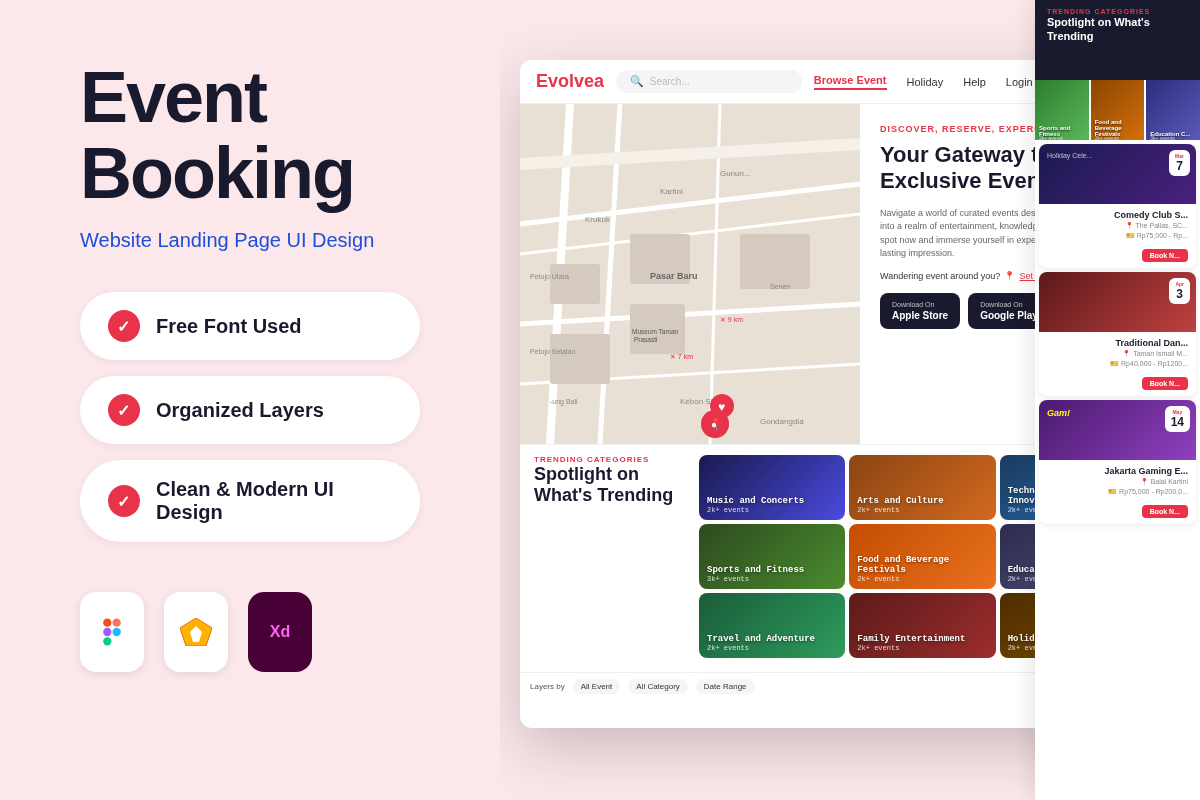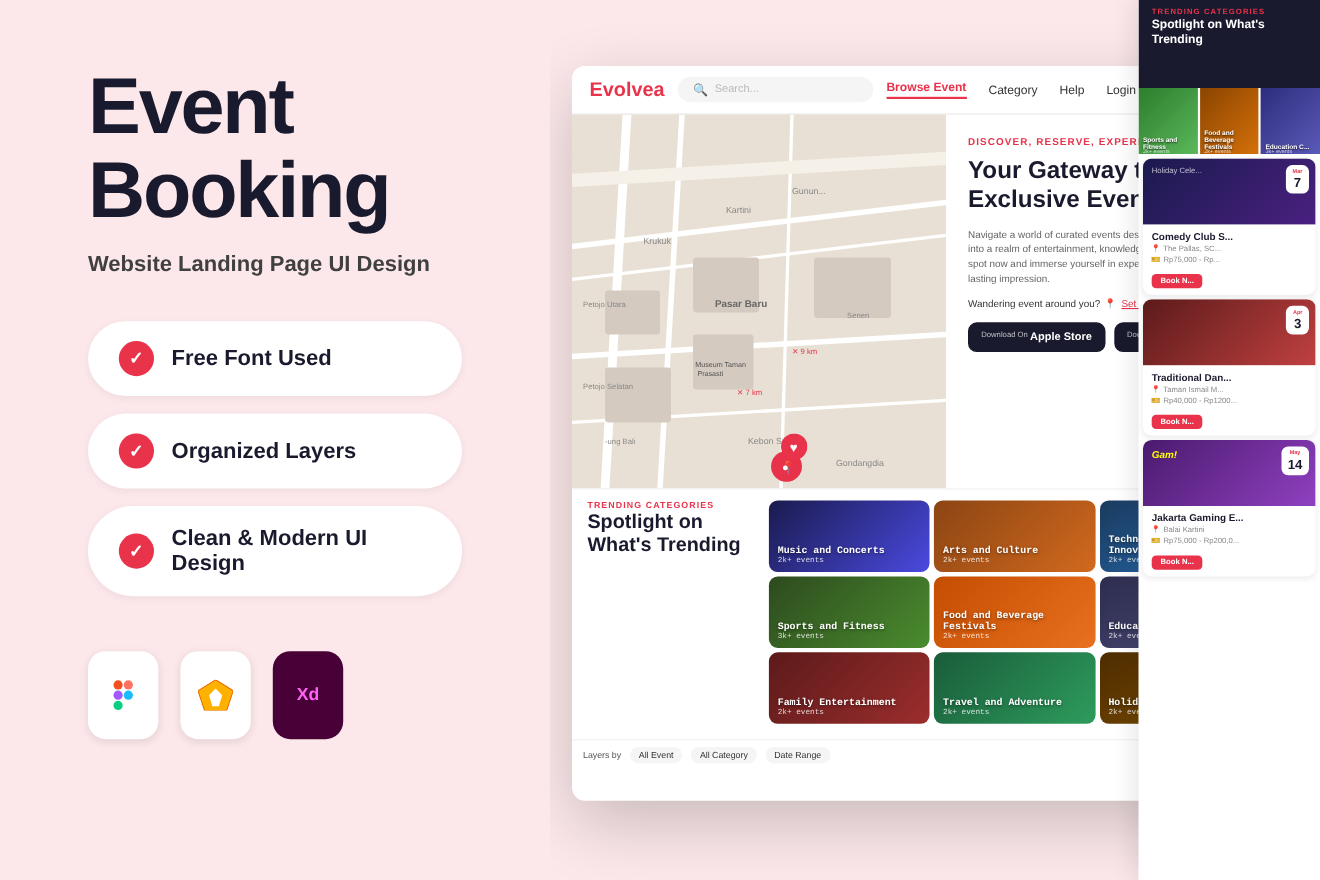--- a/index.html
+++ b/index.html
@@ -28,22 +28,22 @@
       font-size: 72px;
       font-weight: 900;
       color: #1a1a2e;
       line-height: 1.05;
       margin-bottom: 18px;
       letter-spacing: -2px;
     }
 
     .subtitle {
       font-size: 20px;
-      color: #404040;
-      font-weight: 700;
+      color: #1d4ed8;
+      font-weight: 400;
       margin-bottom: 40px;
     }
 
     .feature-list {
       display: flex;
       flex-direction: column;
       gap: 16px;
       margin-bottom: 40px;
     }
 
@@ -249,21 +249,21 @@
       gap: 8px;
     }
 
     .dl-btn {
       background: #1a1a2e;
       color: #fff;
       padding: 8px 12px;
       border-radius: 8px;
       font-size: 8px;
       display: flex;
-      flex-direction: row;
+      flex-direction: column;
       gap: 2px;
     }
 
     .dl-btn span:first-child {
       font-size: 7px;
       opacity: 0.7;
     }
 
     .dl-btn span:last-child {
       font-size: 10px;
@@ -409,20 +409,21 @@
       box-shadow: 0 2px 6px rgba(0,0,0,0.08);
     }
 
     .event-card-img {
       height: 60px;
       position: relative;
     }
 
     .event-card-info {
       padding: 6px 8px;
+      text-align: right;
     }
 
     .event-date-badge {
       position: absolute;
       top: 6px;
       right: 6px;
       background: #fff;
       border-radius: 6px;
       padding: 3px 6px;
       text-align: center;
@@ -546,21 +547,21 @@
   <div class="browser-mockup">
 
     <div class="browser-nav">
       <span class="browser-logo">Evolvea</span>
       <div class="browser-search">
         <span>🔍</span>
         <span style="color:#bbb;font-size:10px;">Search...</span>
       </div>
       <div class="browser-nav-links">
         <span class="nav-active">Browse Event</span>
-        <span>Category</span>
+        <span>Holiday</span>
         <span>Help</span>
         <span>Login</span>
         <span class="nav-create-btn">Create Event</span>
       </div>
     </div>
 
     <div class="map-section">
 
       <svg width="340" height="340" style="position:absolute;left:0;top:0;">
         <rect width="340" height="340" fill="#e8e0d4"></rect>
@@ -674,29 +675,29 @@
             </div>
           </div>
           <div class="cat-item cat-education">
             <div>
               <div class="cat-label">Education and Training</div>
               <div class="cat-count">2k+ events</div>
             </div>
           </div>
         </div>
         <div class="cat-row">
+          <div class="cat-item cat-travel">
+            <div>
+              <div class="cat-label">Travel and Adventure</div>
+              <div class="cat-count">2k+ events</div>
+            </div>
+          </div>
           <div class="cat-item cat-family">
             <div>
               <div class="cat-label">Family Entertainment</div>
-              <div class="cat-count">2k+ events</div>
-            </div>
-          </div>
-          <div class="cat-item cat-travel">
-            <div>
-              <div class="cat-label">Travel and Adventure</div>
               <div class="cat-count">2k+ events</div>
             </div>
           </div>
           <div class="cat-item cat-holiday">
             <div>
               <div class="cat-label">Holiday Celebrations</div>
               <div class="cat-count">2k+ events</div>
             </div>
           </div>
         </div>

